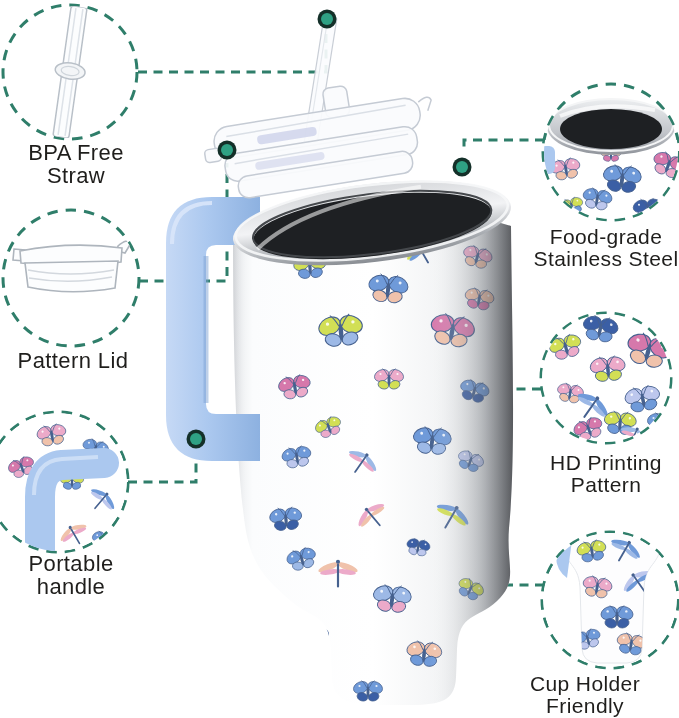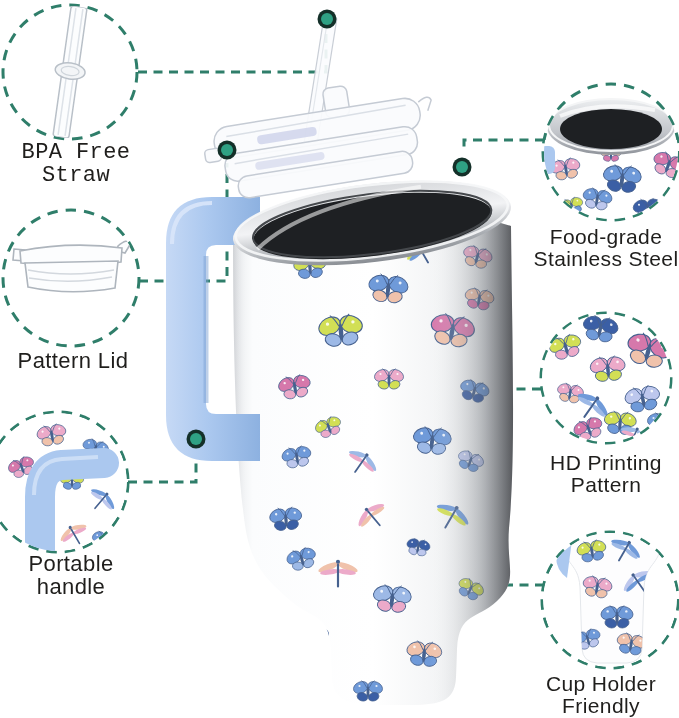--- a/index.html
+++ b/index.html
@@ -801,20 +801,20 @@
       <circle cx="196" cy="439" r="9.5" fill="var(--dotring)"></circle>
           <circle cx="196" cy="439" r="6" fill="var(--dotfill)"></circle>
         </g>
     <g>
       <circle cx="462" cy="167" r="9.5" fill="var(--dotring)"></circle>
           <circle cx="462" cy="167" r="6" fill="var(--dotfill)"></circle>
         </g>
   </g>
 </svg>
 
-<div class="label" style="left:0px;top:141px;width:152px;font-family:Liberation Mono, monospace;">BPA Free Straw</div>
+<div class="label" style="left:0px;top:141px;width:152px;">BPA Free Straw</div>
 <div class="label" style="left:0px;top:349px;width:146px;">Pattern Lid</div>
 <div class="label" style="left:-9px;top:552px;width:160px;">Portable handle</div>
 <div class="label small" style="left:533px;top:226px;width:146px;">Food-grade Stainless Steel</div>
 <div class="label small" style="left:533px;top:452px;width:146px;">HD Printing Pattern</div>
-<div class="label small" style="left:528px;top:673px;width:146px;">Cup Holder Friendly</div>
+<div class="label small" style="left:512px;top:673px;width:146px;">Cup Holder Friendly</div>
 
 </div>
 
 </body></html>

